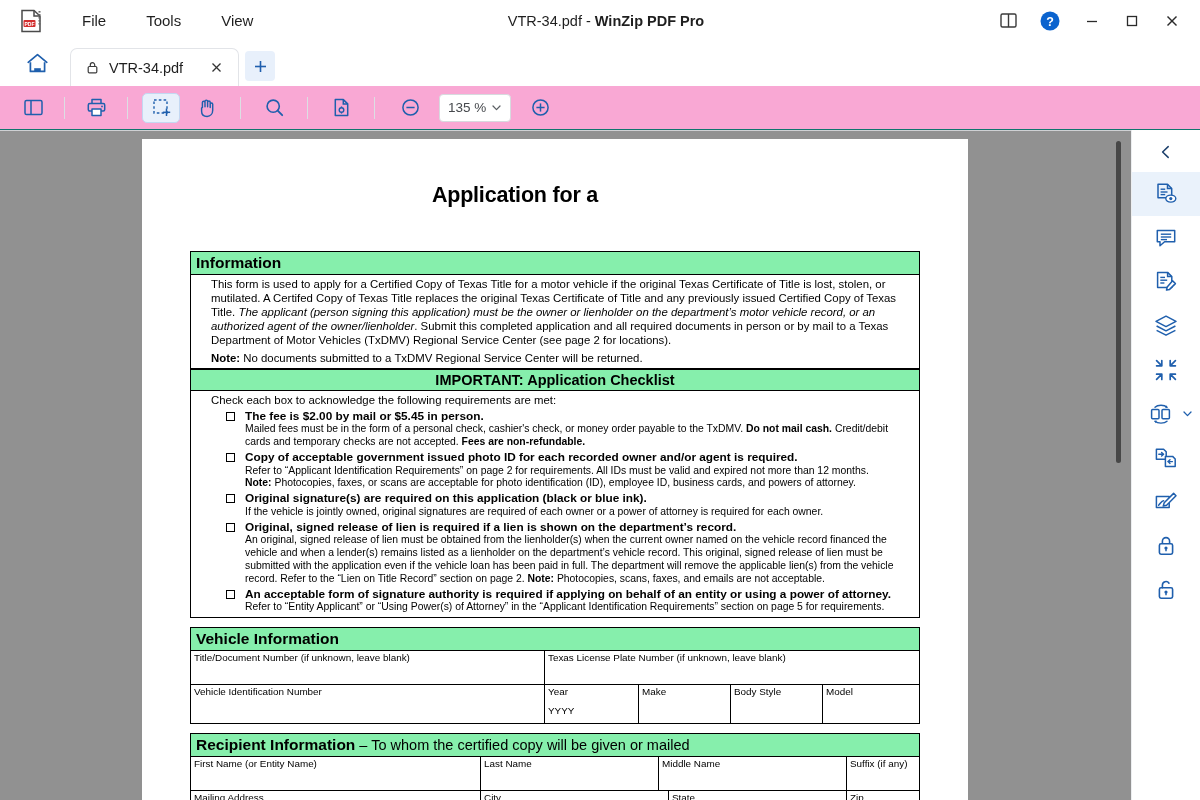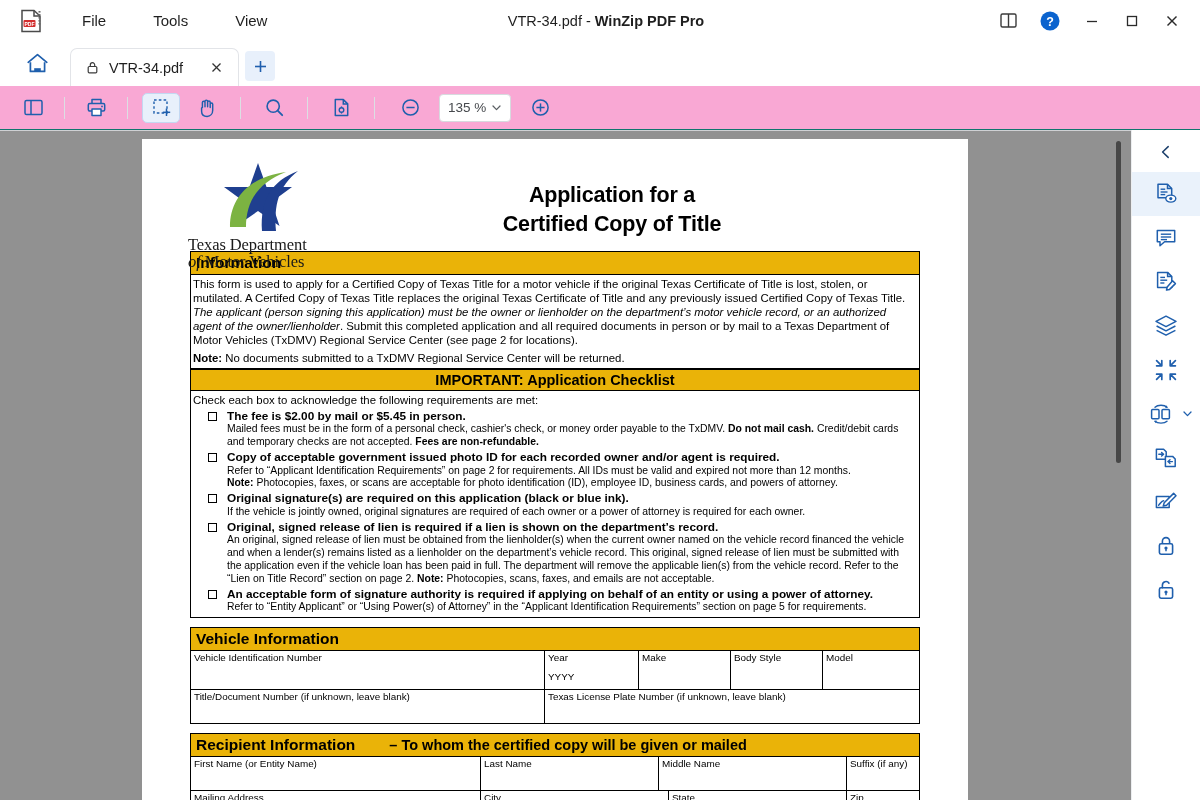--- a/index.html
+++ b/index.html
@@ -10,21 +10,21 @@
     overflow: hidden;
   }
   .app { width: 1200px; height: 800px; position: relative; display: flex; flex-direction: column; }
 
   
   .titlebar {
     height: 41px; display: flex; align-items: center;
     background: #ffffff; flex: 0 0 41px; position: relative;
   }
   .app-logo { width: 26px; height: 26px; margin-left: 18px; position: relative; }
-  .menu-items { display: flex; align-items: center; margin-left: 24px; gap: 19px; }
+  .menu-items { display: flex; align-items: center; margin-left: 24px; gap: 12px; }
   .menu-item {
     font-size: 15px; color: #1f1f1f; padding: 6px 14px; cursor: default;
     border-radius: 4px;
   }
   .win-title {
     position: absolute; left: 12px; right: 0; text-align: center;
     font-size: 14.5px; color: #1f1f1f; pointer-events: none;
   }
   .win-title b { font-weight: 700; }
   .titlebar-right {
@@ -135,27 +135,27 @@
   }
   .logo-text i { font-style: italic; }
   .doc-title {
     flex: 1 1 auto; text-align: center; margin-right: 80px; margin-top: 20px;
     font-size: 21.5px; font-weight: 700; line-height: 1.36; letter-spacing: -0.2px;
   }
 
   .sheet { margin: 0 48px 0 48px; }
 
   .sec-bar {
-    background: #eab308; border: 1px solid #000;
+    background: #86efac; border: 1px solid #000;
     font-size: 15.5px; font-weight: 700; padding: 1px 5px; line-height: 1.3;
   }
   .sec-bar.center { text-align: center; font-size: 14.5px; }
-  .sec-bar .thin { font-weight: 700; font-size: 14.5px; padding-left: 30px; }
+  .sec-bar .thin { font-weight: 400; font-size: 14.5px; }
   .sec-body {
-    border: 1px solid #000; border-top: none; padding: 2px 5px 3px 2px;
+    border: 1px solid #000; border-top: none; padding: 2px 5px 3px 20px;
     font-size: 11.4px; line-height: 1.235;
   }
   .sec-body p { margin-bottom: 0px; }
   .sec-body .note-line { margin-top: 3px; }
   .it { font-style: italic; }
   .b { font-weight: 700; }
   .u { }
 
   .chk-intro { font-size: 11.4px; margin-bottom: 1px; }
   .chk-row { display: flex; align-items: flex-start; margin-top: 1px; }
@@ -349,36 +349,22 @@
   </div>
 
   <div class="body">
 
     <div class="docarea">
       <div class="page">
 
         <div class="doc">
 
           <div class="doc-head">
-            <div class="logo-box">
-              <div class="logo-mark">
-                <svg width="104" height="74" viewBox="0 0 104 74">
-                  <path d="M52 2 L60.5 26 L86 26 L65.5 41 L73.5 65 L52 50 L30.5 65 L38.5 41 L18 26 L43.5 26 Z" fill="#1f3f8f"></path>
-                  <path d="M24 66 C24 36 44 16 80 11 C52 22 40 40 40 66 Z" fill="#7cb342"></path>
-                  <path d="M56 70 C54 38 66 20 92 10 C72 26 68 44 70 70 Z" fill="#1f3f8f"></path>
-                </svg>
-              </div>
-              <div class="logo-text">
-                <div>Texas Department</div>
-                <div><i>of </i><span>Motor Vehicles</span></div>
-              </div>
-            </div>
             <div class="doc-title">
               <div>Application for a</div>
-              <div>Certified Copy of Title</div>
             </div>
           </div>
 
           <div class="sheet">
 
             <div class="sec-bar">Information</div>
             <div class="sec-body">
               <p><span>This form is used to apply for a Certified Copy of Texas Title for a motor vehicle if the original Texas Certificate of Title is lost, stolen, or mutilated.  A Certifed Copy of Texas Title replaces the original Texas Certificate of Title and any previously issued Certified Copy of Texas Title.  </span><span class="it">The applicant (person signing this application) must be the owner or lienholder on the department’s motor vehicle record, or  an authorized agent of the owner/lienholder</span><span>.  Submit this completed application and all required documents in person or by mail to a Texas Department of Motor Vehicles (TxDMV)  Regional Service Center (see page 2 for locations).</span></p>
               <p class="note-line"><span class="b">Note:</span><span> No documents submitted to a TxDMV Regional Service Center will be returned.</span></p>
             </div>
@@ -427,29 +413,29 @@
                   <div class="chk-sub">Refer to “Entity Applicant” or “Using Power(s) of Attorney” in the “Applicant Identification Requirements” section on page 5 for requirements.</div>
                 </div>
               </div>
             </div>
 
             <div class="gap"></div>
 
             <div class="sec-bar">Vehicle Information</div>
             <div class="tbl">
               <div class="trow">
+                <div class="tcell" style="width:354px;height:33px"><span>Title/Document Number (if unknown, leave blank)</span></div>
+                <div class="tcell" style="flex:1 1 auto;height:33px"><span>Texas License Plate Number (if unknown, leave blank)</span></div>
+              </div>
+              <div class="trow">
                 <div class="tcell" style="width:354px;height:38px"><span>Vehicle Identification Number</span></div>
                 <div class="tcell" style="width:94px;height:38px"><span>Year</span><span class="sub2">YYYY</span></div>
                 <div class="tcell" style="width:92px;height:38px"><span>Make</span></div>
                 <div class="tcell" style="width:92px;height:38px"><span>Body Style</span></div>
                 <div class="tcell" style="flex:1 1 auto;height:38px"><span>Model</span></div>
-              </div>
-              <div class="trow">
-                <div class="tcell" style="width:354px;height:33px"><span>Title/Document Number (if unknown, leave blank)</span></div>
-                <div class="tcell" style="flex:1 1 auto;height:33px"><span>Texas License Plate Number (if unknown, leave blank)</span></div>
               </div>
             </div>
 
             <div class="gap"></div>
 
             <div class="sec-bar"><span>Recipient Information</span><span class="thin"> – To whom the certified copy will be given or mailed</span></div>
             <div class="tbl">
               <div class="trow">
                 <div class="tcell" style="width:290px;height:33px"><span>First Name (or Entity Name)</span></div>
                 <div class="tcell" style="width:178px;height:33px"><span>Last Name</span></div>

